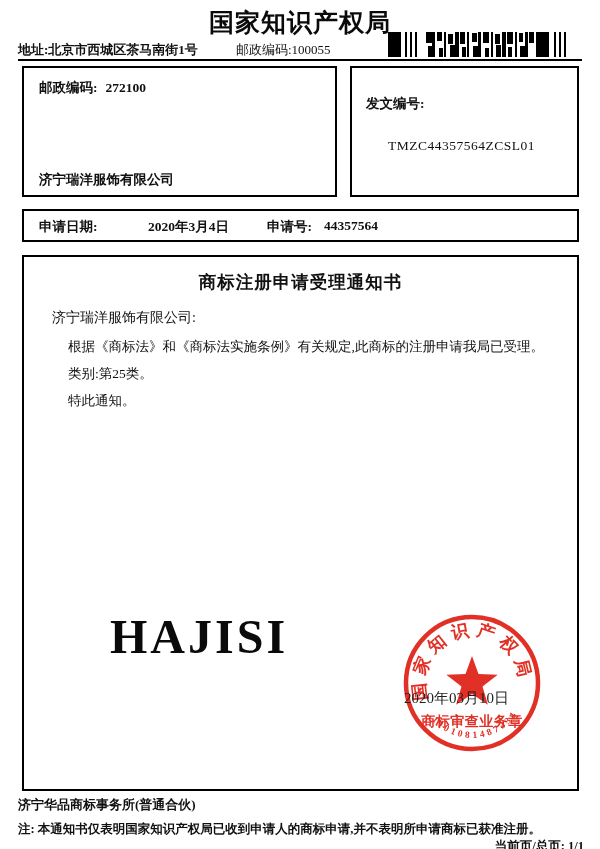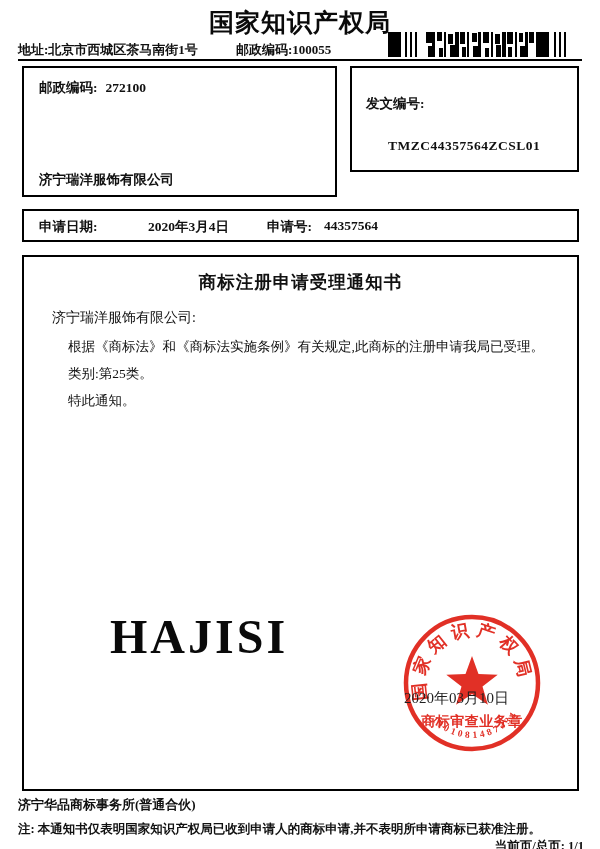--- a/index.html
+++ b/index.html
@@ -17,41 +17,41 @@
     position: absolute; left: 0; top: 6px; width: 100%;
     text-align: center; font-size: 25px; font-weight: bold;
     letter-spacing: 1px; color: #0a0a0a;
   }
   .addr-label {
     position: absolute; left: 18px; top: 41px;
     font-size: 13px; font-weight: 600;
   }
   .postal-label {
     position: absolute; left: 236px; top: 41px;
-    font-size: 13px; font-weight: 700;
+    font-size: 13px; font-weight: 400;
   }
   .barcode {
     position: absolute; left: 388px; top: 32px;
     width: 184px; height: 25px;
   }
   .hdr-divider {
     position: absolute; left: 18px; top: 59px; width: 564px;
     border-top: 2px solid #000;
   }
   
   .box { position: absolute; border: 2px solid #000; background: #fff; }
   .recipient-box { left: 22px; top: 66px; width: 315px; height: 131px; }
   .recipient-box .row { position: absolute; left: 15px; font-size: 13.5px; font-weight: 600; white-space: nowrap; }
   .rb-postal { top: 11px; }
   .rb-postal .val { margin-left: 8px; }
   .rb-address { top: 57px; }
   .rb-company { top: 103px; }
-  .issue-box { left: 350px; top: 66px; width: 229px; height: 106px; }
+  .issue-box { left: 350px; top: 66px; width: 229px; height: 131px; }
   .issue-box .ib-label { position: absolute; left: 14px; top: 27px; font-size: 13.5px; font-weight: 600; }
-  .issue-box .ib-value { position: absolute; left: 36px; top: 70px; font-size: 13.5px; font-weight: 700; letter-spacing: .5px; }
+  .issue-box .ib-value { position: absolute; left: 36px; top: 70px; font-size: 13.5px; font-weight: 400; letter-spacing: .5px; }
   .app-bar { left: 22px; top: 209px; width: 557px; height: 33px; }
   .app-bar .seg { position: absolute; top: 7px; font-size: 13.5px; font-weight: 600; white-space: nowrap; }
   .ab-date-label { left: 15px; }
   .ab-date-value { left: 80px; margin-left: 44px; }
   .ab-num-label { left: 243px; }
   .ab-num-value { left: 300px; }
   
   .main-box { left: 22px; top: 255px; width: 557px; height: 536px; }
   .notice-title {
     position: absolute; left: 0; top: 13px; width: 100%;

